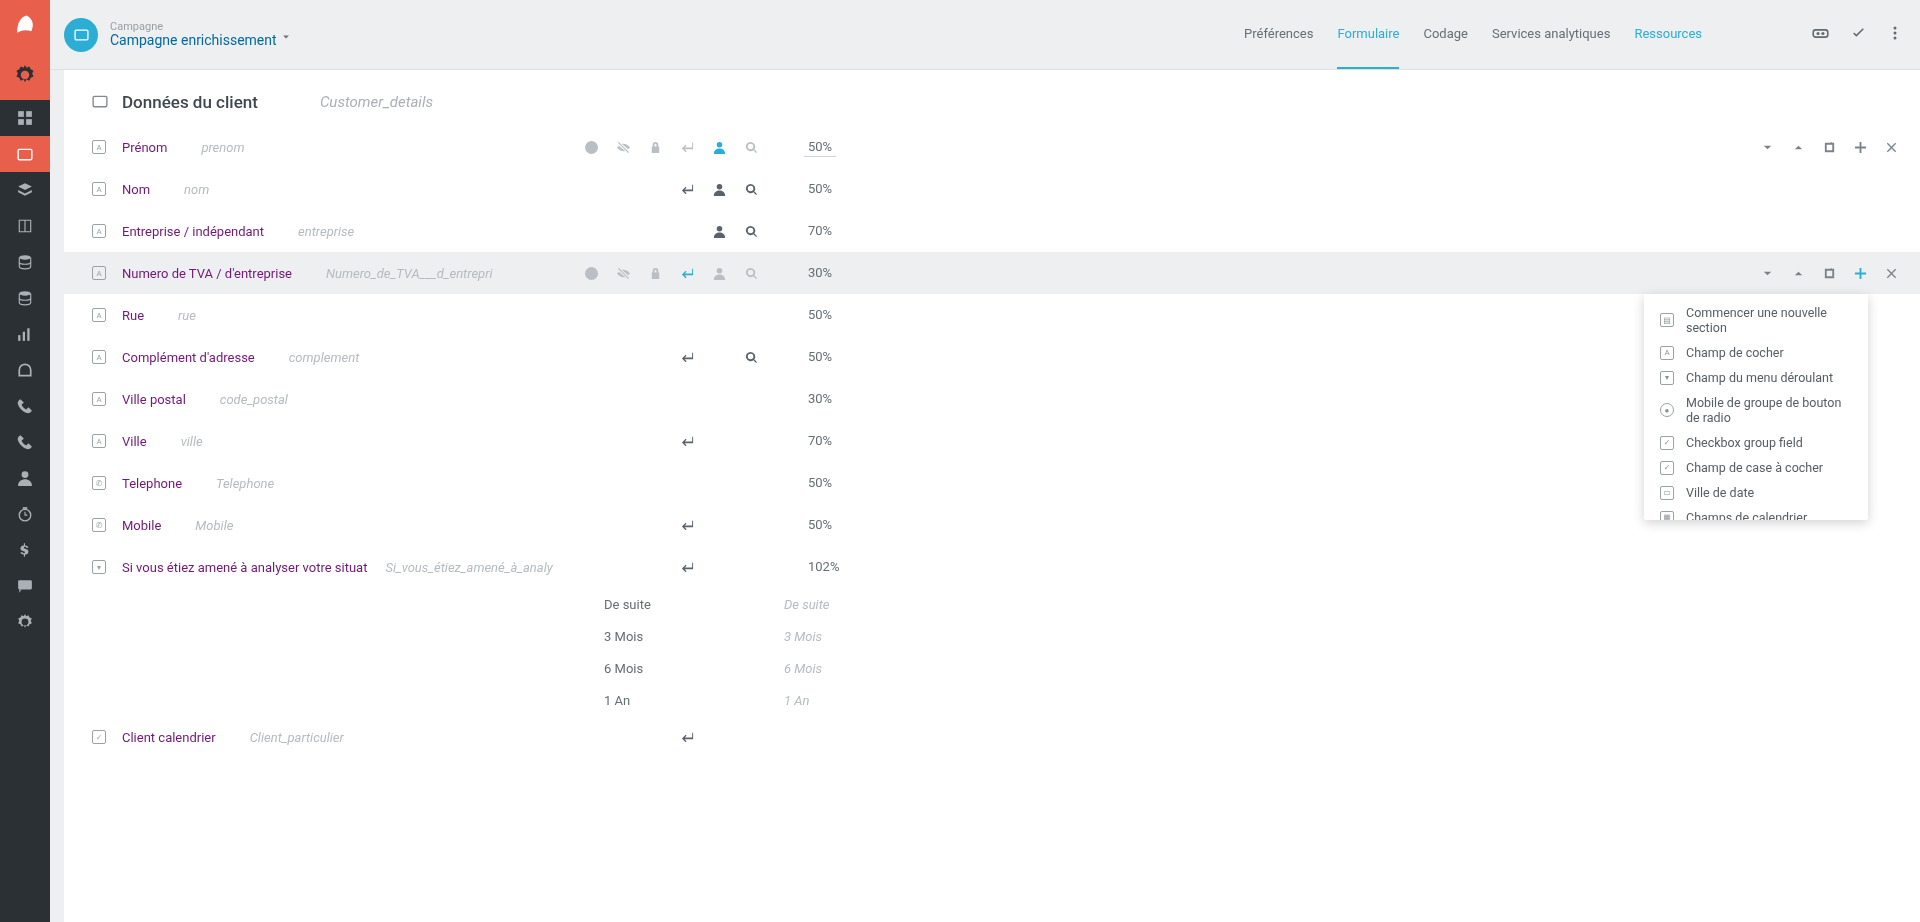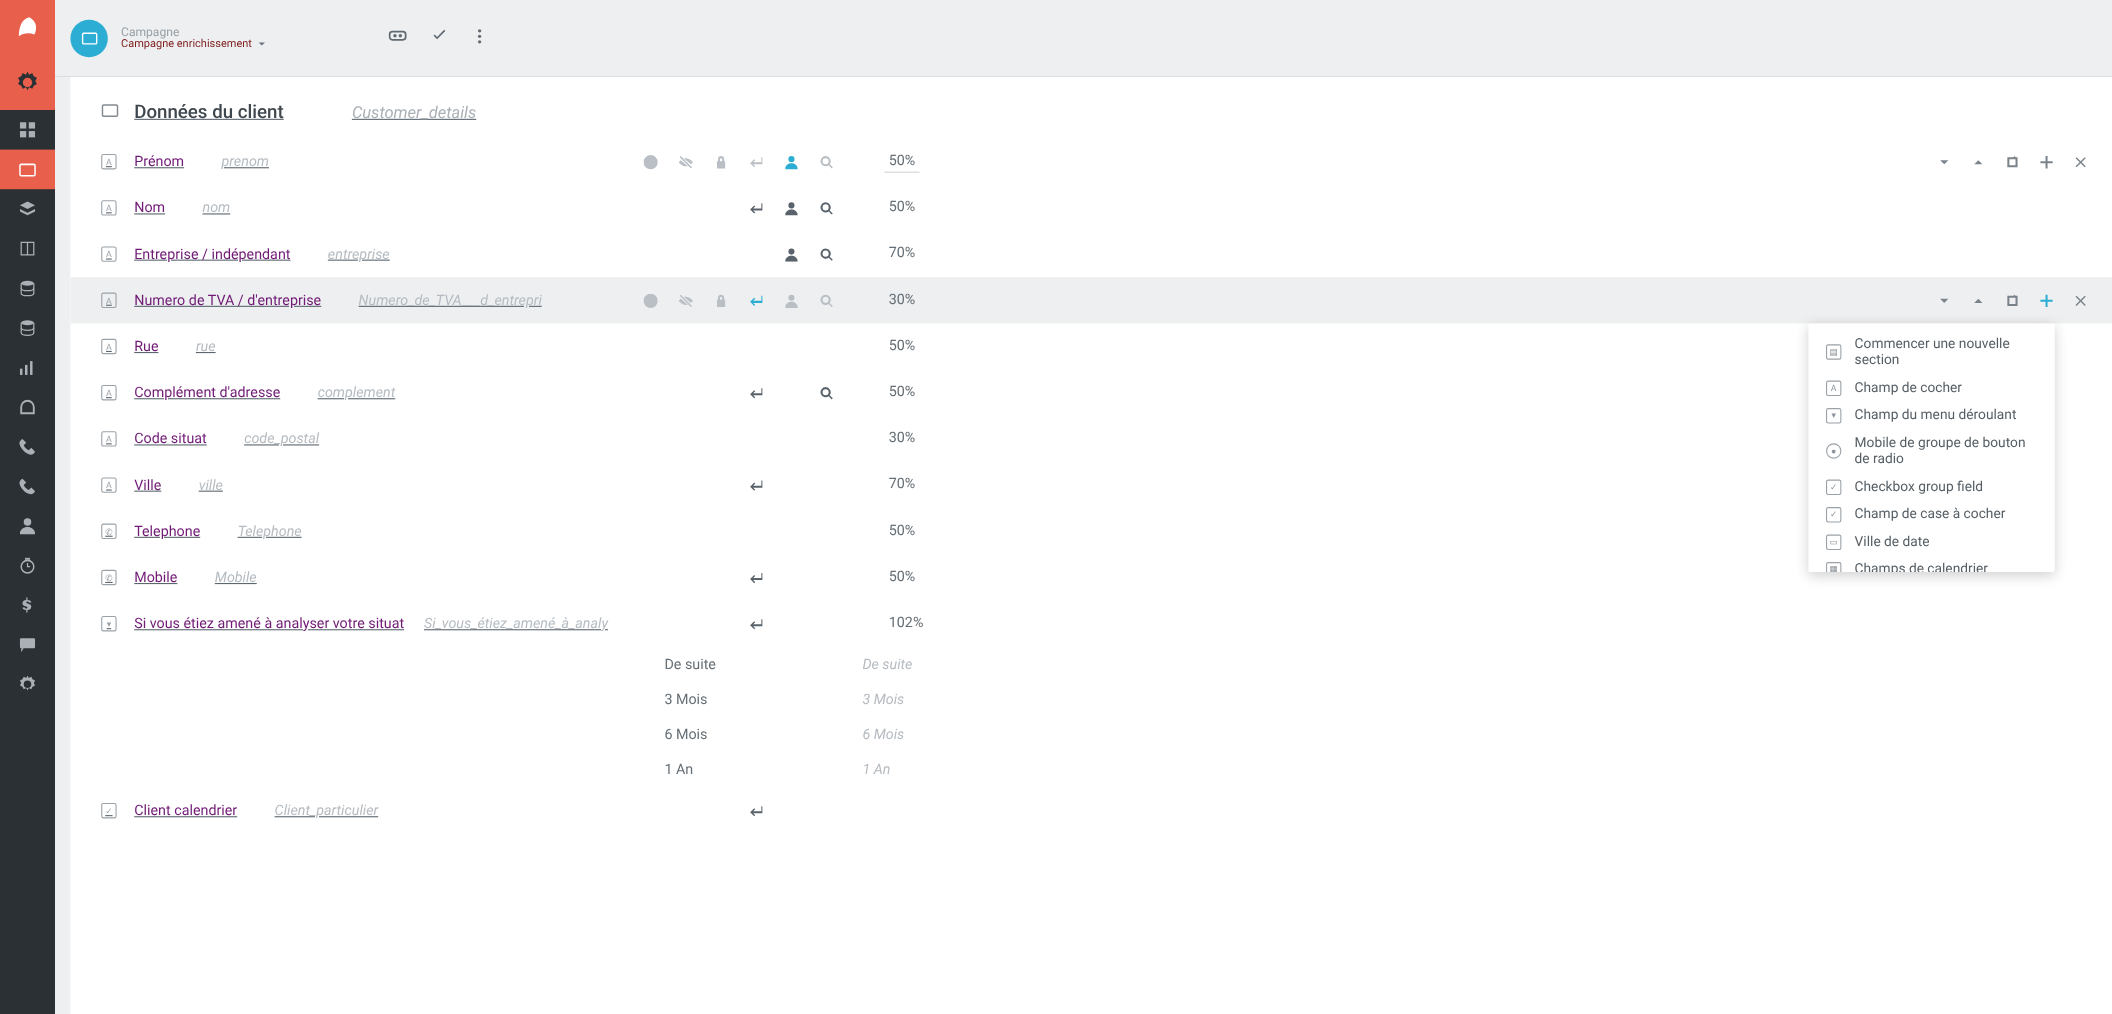--- a/index.html
+++ b/index.html
@@ -57,21 +57,21 @@
     padding-right: 18px;
   }
   .topbar .campaign-icon {
     width: 34px; height: 34px; border-radius: 50%;
     background: #2cadd4;
     display: flex; align-items: center; justify-content: center;
     color: #fff;
   }
   .topbar .campaign-text { margin-left: 12px; }
   .topbar .campaign-text .crumb { font-size: 11px; color: #98a0a6; line-height: 1; }
-  .topbar .campaign-text .title { font-size: 10px; color: #7f1d1d; display: flex; gap: 4px; }
+  .topbar .campaign-text .title { font-size: 14px; color: #0369a1; display: flex; gap: 4px; }
   .topbar .tabs {
     margin-left: auto;
     display: flex;
     gap: 24px;
     align-items: center;
     height: 100%;
   }
   .topbar .tab {
     font-size: 13px; color: #666f77; height: 100%;
     display: flex; align-items: center;
@@ -81,21 +81,20 @@
   .topbar .tab.active { color: #2cadd4; border-bottom-color: #2cadd4; }
   .topbar .tab.link { color: #2cadd4; }
   .topbar .right-actions { display: flex; gap: 22px; margin-left: 110px; align-items: center; color: #626a71; }
 
   
   .page {
     position: absolute;
     left: 64px; right: 0; top: 70px; bottom: 0;
     background: #fff;
     overflow-y: auto;
-    text-decoration: underline;
   }
 
   .section-header {
     display: flex; align-items: center;
     padding: 22px 28px 14px 28px;
     gap: 14px;
   }
   .section-header .sh-icon { color: #828a90; }
   .section-header .sh-title { font-size: 17px; font-weight: 500; color: #3f474e; }
   .section-header .sh-sub { font-size: 15px; font-style: italic; color: #aab0b6; margin-left: 48px; }
@@ -375,20 +374,27 @@
   </div>
   <div class="campaign-text">
     <div class="crumb">Campagne</div>
     <div class="title">
       <span>Campagne enrichissement</span>
       <svg viewBox="0 0 14 14" width="10" height="10" fill="#6a737b">
           <use href="#i-caretd"></use>
         </svg>
     </div>
   </div>
+  <div class="tabs">
+    <div class="tab">Préférences</div>
+    <div class="tab active">Formulaire</div>
+    <div class="tab">Codage</div>
+    <div class="tab">Services analytiques</div>
+    <div class="tab link">Ressources</div>
+  </div>
   <div class="right-actions">
     <span><svg viewBox="0 0 14 14" width="17" height="17" fill="currentColor">
           <use href="#i-vr"></use>
         </svg></span>
     <span><svg viewBox="0 0 14 14" width="15" height="15" fill="currentColor">
           <use href="#i-check"></use>
         </svg></span>
     <span><svg viewBox="0 0 14 14" width="14" height="14" fill="currentColor">
           <use href="#i-dots"></use>
         </svg></span>
@@ -638,21 +644,21 @@
           </svg>
         </span>
     </span>
     <span class="pct">50%</span>
   </div>
 
   <div class="field-row" style="position:relative">
     <span class="type-icon">
         <span class="type-box">A</span>
       </span>
-    <span class="label">Code situat</span>
+    <span class="label">Ville postal</span>
     <span class="slug">code_postal</span>
     <span class="pct">30%</span>
   </div>
 
   <div class="field-row" style="position:relative">
     <span class="type-icon">
         <span class="type-box">A</span>
       </span>
     <span class="label">Ville</span>
     <span class="slug">ville</span>

